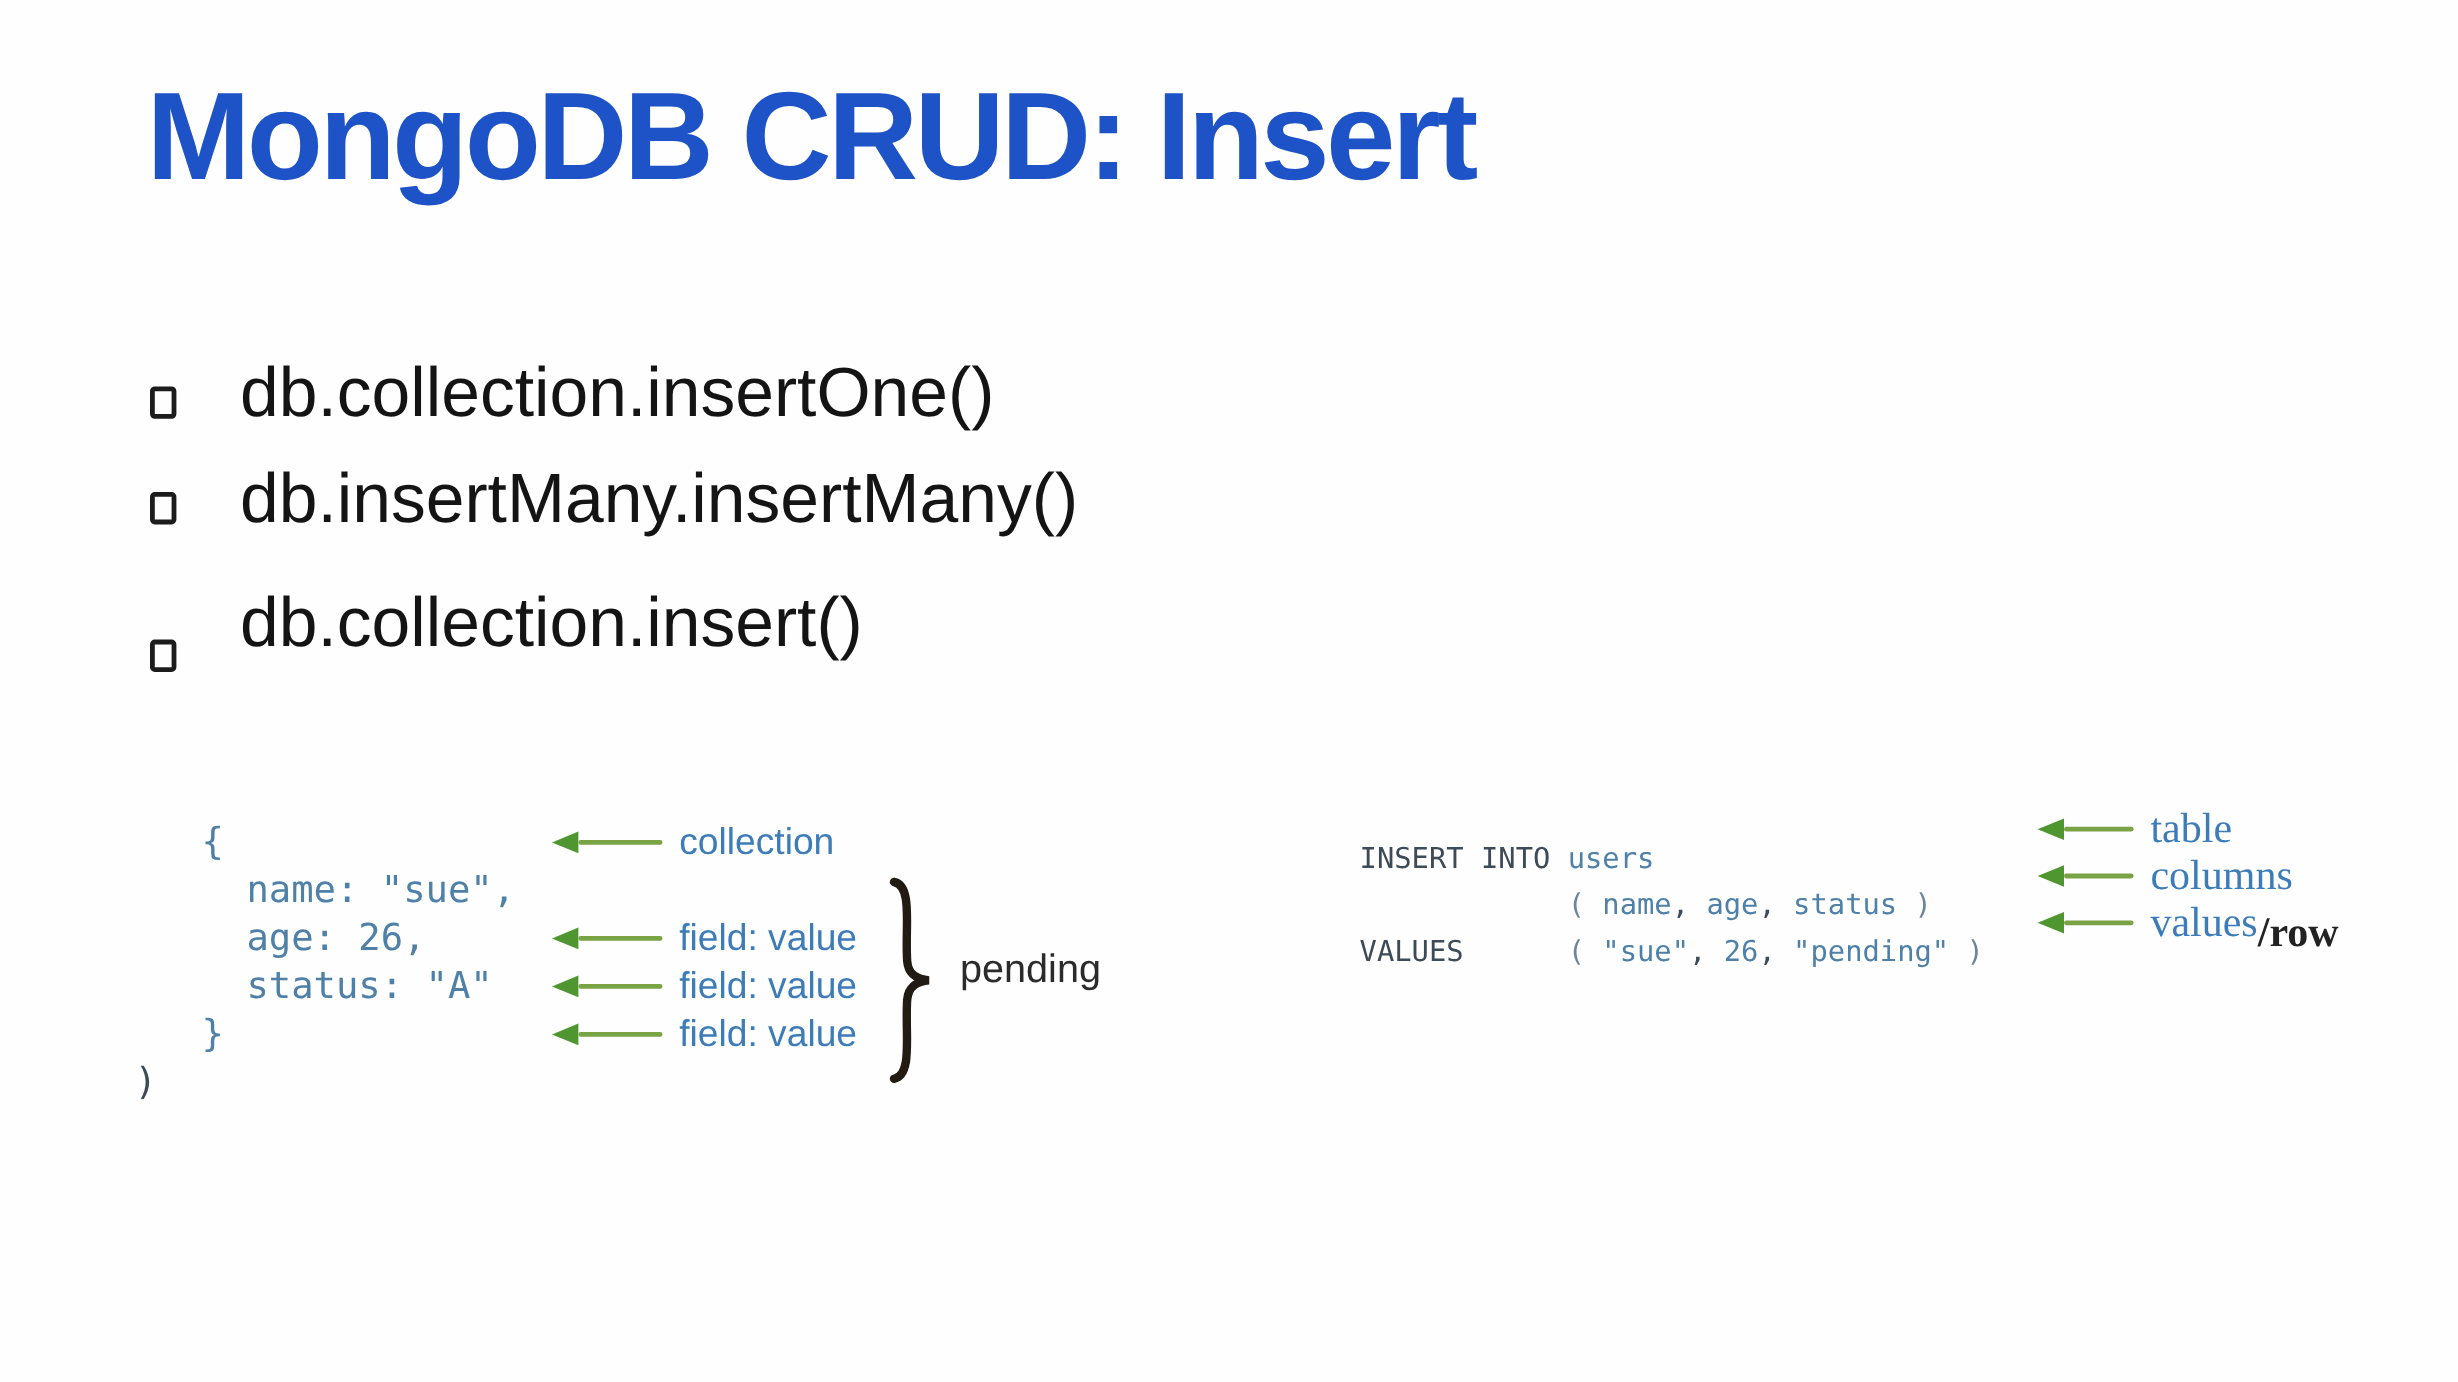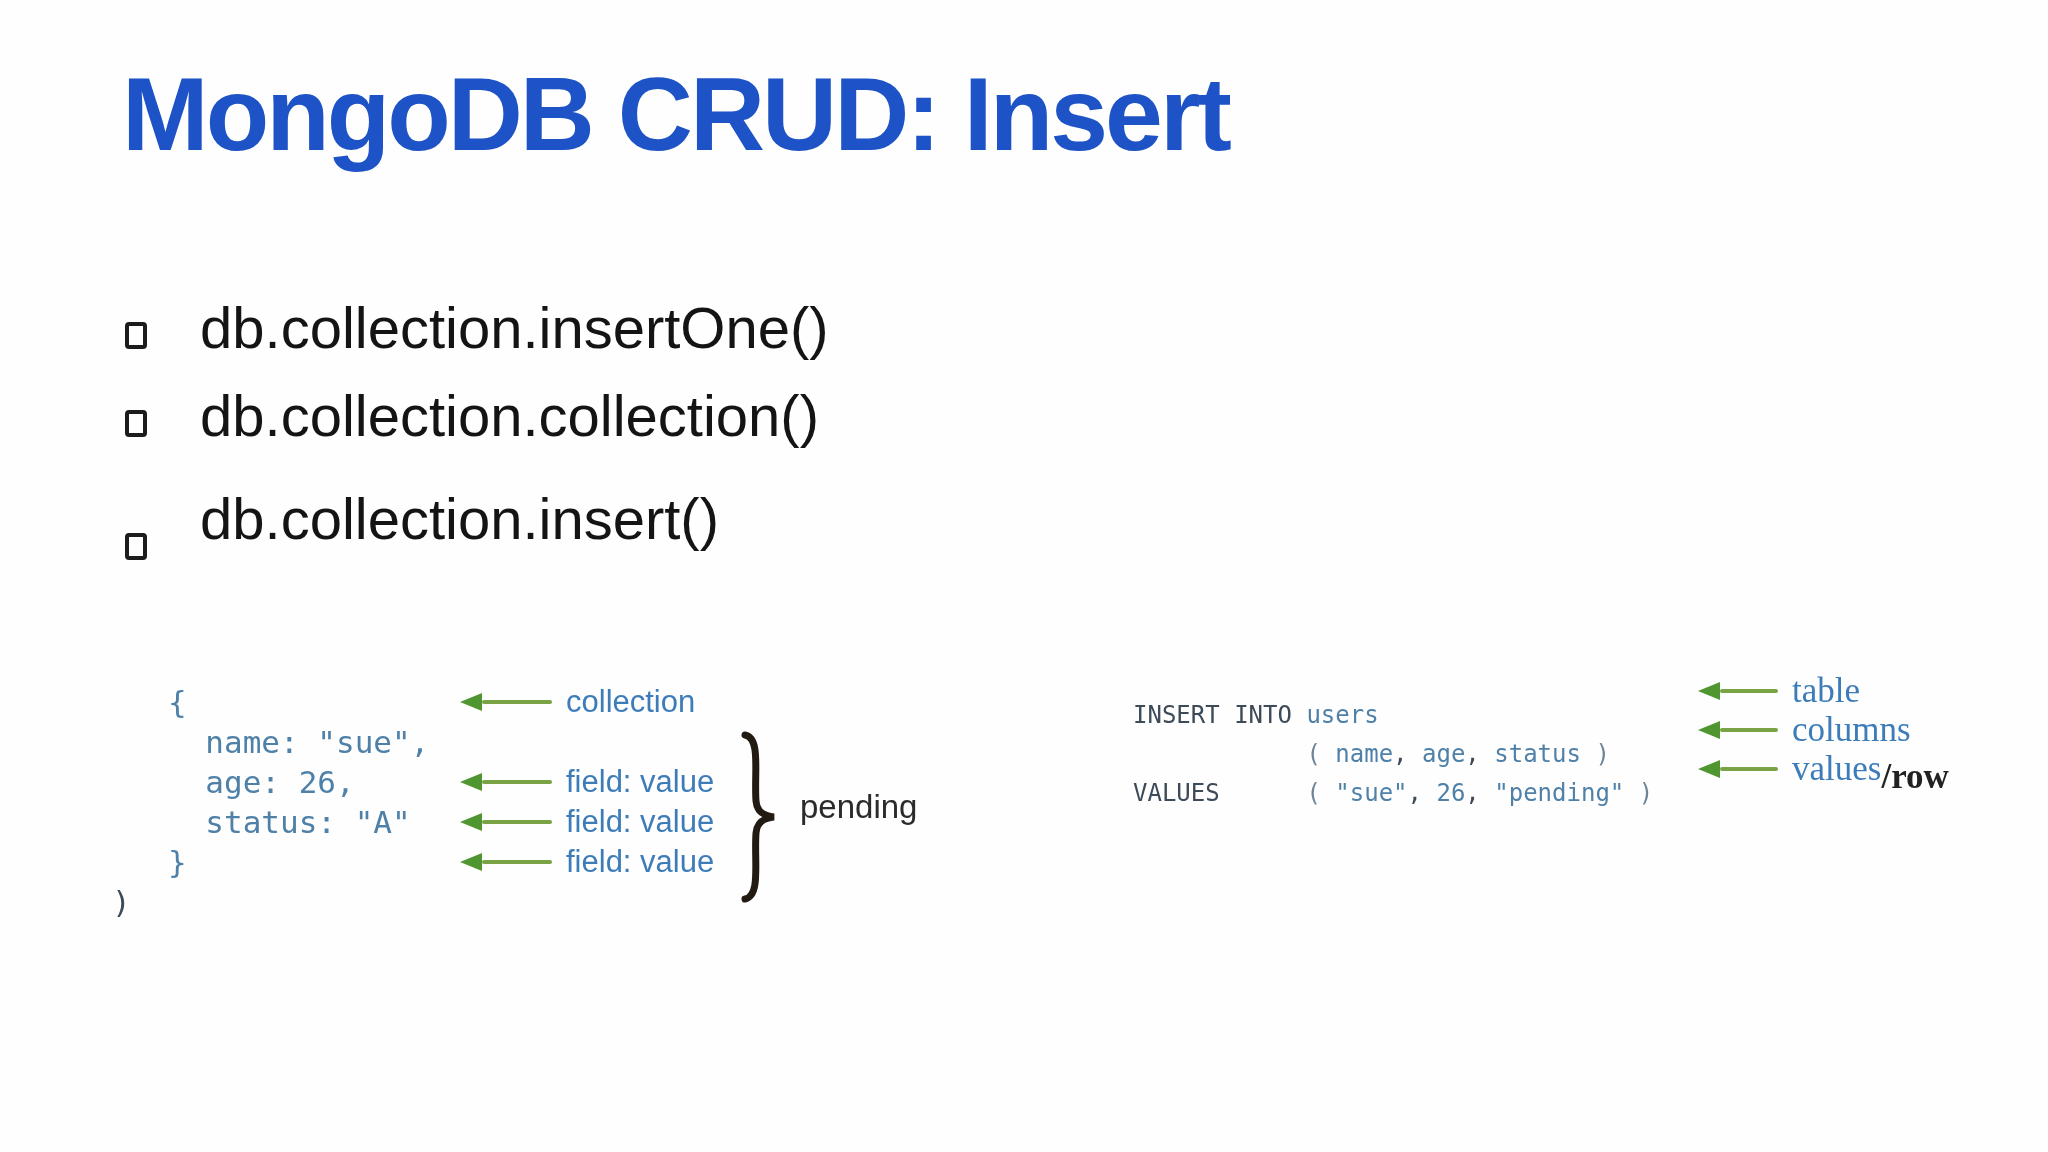--- a/index.html
+++ b/index.html
@@ -66,21 +66,21 @@
 
   <h1 class="title">MongoDB CRUD: Insert</h1>
 
   <ul class="bullets">
     <li class="bullet-item bi-0">
       <span class="bullet-sq"></span>
       <span class="txt">db.collection.insertOne()</span>
     </li>
     <li class="bullet-item bi-1">
       <span class="bullet-sq"></span>
-      <span class="txt">db.collection.collection()</span>
+      <span class="txt">db.insertMany.insertMany()</span>
     </li>
     <li class="bullet-item bi-2">
       <span class="bullet-sq"></span>
       <span class="txt">db.collection.insert()</span>
     </li>
   </ul>
 
   <div>
     <div class="code mongo-code">
       <div class="codeline cb">   {</div>

